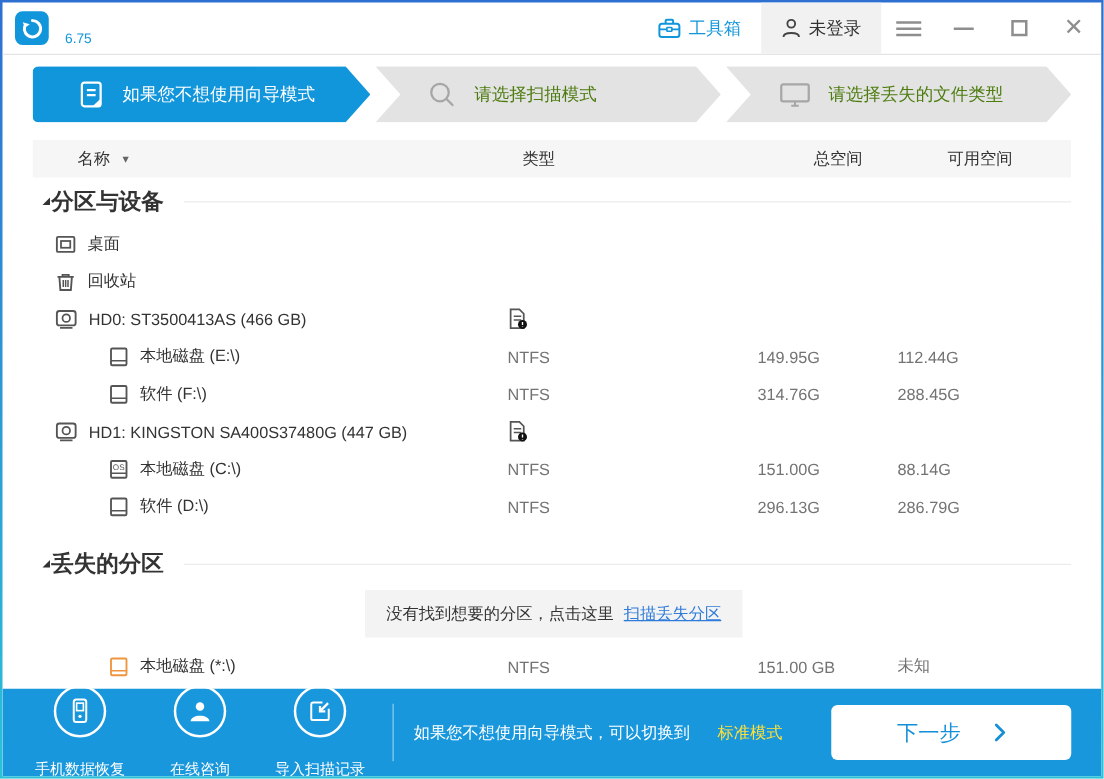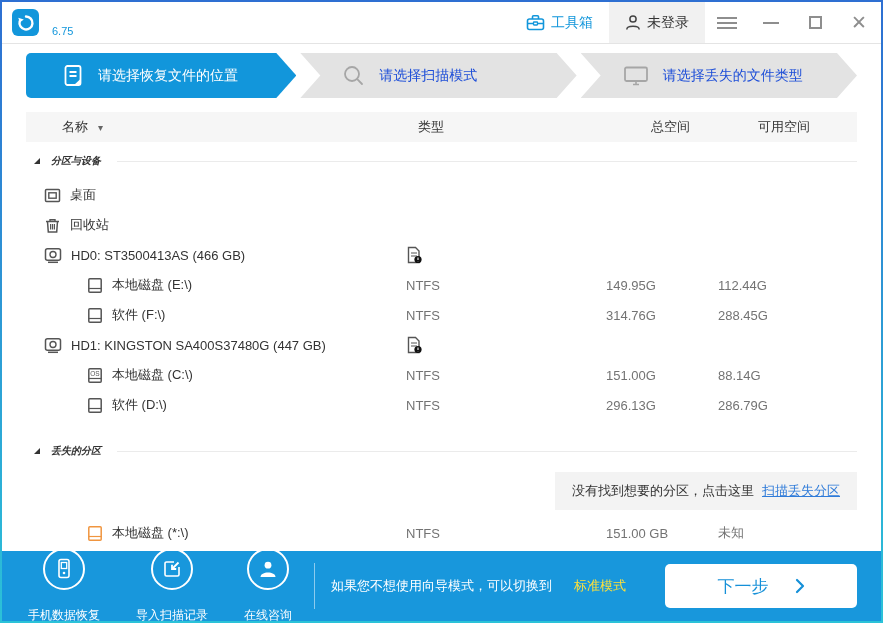--- a/index.html
+++ b/index.html
@@ -18,47 +18,47 @@
   .login-btn { display:flex; align-items:center; gap:6px; color:#333; font-size:14px; padding:0 16px; height:100%; background:#f1f1f1; cursor:pointer; }
   .winctl { display:flex; align-items:center; height:100%; }
   .winctl .ctl { width:44px; height:100%; display:flex; align-items:center; justify-content:center; cursor:pointer; }
   .menu-lines span { display:block; width:20px; height:2px; background:#8e8e8e; margin:3px 0; }
   .min-glyph { width:16px; height:2px; background:#8e8e8e; }
   .max-glyph { width:13px; height:13px; border:2px solid #8e8e8e; }
   .close-glyph { color:#8e8e8e; font-size:19px; font-weight:bold; line-height:1; }
 
   
   .steps { display:flex; gap:4px; margin:9px 24px 0 24px; height:45px; flex:0 0 auto; }
-  .step { flex:1; display:flex; align-items:center; gap:14px; padding-left:42px; background:#e3e3e3; color:#1d4ed8; font-size:14px;
+  .step { flex:1; display:flex; align-items:center; gap:14px; padding-left:42px; background:#e3e3e3; color:#4d7c0f; font-size:14px;
           clip-path:polygon(0 0, calc(100% - 20px) 0, 100% 50%, calc(100% - 20px) 100%, 0 100%, 20px 50%); }
   .step.first { clip-path:polygon(0 0, calc(100% - 20px) 0, 100% 50%, calc(100% - 20px) 100%, 0 100%);
                 border-radius:5px 0 0 5px; background:#1296db; color:#fff; padding-left:36px; }
   .step .sicon { flex:0 0 auto; display:flex; }
 
   
   .content { flex:1; margin:0 24px; overflow:hidden; }
   .grid-row { display:grid; grid-template-columns:380px 200px 112px 1fr; align-items:center; }
   .thead { height:30px; background:#f6f6f6; margin-top:14px; color:#333; font-size:13px; }
   .thead .h-name { padding-left:36px; display:flex; align-items:center; gap:10px; }
   .thead .h-type { padding-left:12px; }
   .thead .h-total { padding-left:45px; }
   .thead .h-free { padding-left:40px; }
   .sort-caret { color:#666; font-size:10px; }
 
   .section-hd { display:flex; align-items:center; height:38px; }
   .section-hd .tri { margin-left:7px; display:flex; }
-  .section-hd .slabel { margin-left:10px; font-size:10px; font-weight:bold; color:#333;font-style:italic; }
+  .section-hd .slabel { font-size:18px; font-weight:bold; color:#333; }
   .section-hd .sline { flex:1; height:1px; background:#ebebeb; margin-left:16px; }
 
   .drow { height:30px; font-size:13px; color:#333; cursor:default; }
   .drow .cell-name { display:flex; align-items:center; gap:9px; padding-left:18px; font-size:13px; }
   .drow.child .cell-name { padding-left:61px; }
   .drow .cell-type, .drow .cell-total, .drow .cell-free { color:#737373; }
 
-  .notice-wrap { height:42px; display:flex; align-items:center;justify-content:flex-end; }
+  .notice-wrap { height:42px; display:flex; align-items:center; }
   .notice-box { margin-left:266px; width:302px; height:38px; background:#f3f3f3; display:flex; align-items:center; justify-content:center; gap:8px; font-size:13px; color:#333; }
   .notice-link { color:#2f7bd9; text-decoration:underline; cursor:pointer; }
 
   
   .footer { flex:0 0 auto; height:70px; background:#1897dc; display:flex; align-items:center; padding:0 24px 0 26px; }
   .actions { display:flex; gap:36px; align-items:flex-start; }
   .action { display:flex; flex-direction:column; align-items:center; gap:17px; cursor:pointer; }
   .action .circ { width:42px; height:42px; border:2px solid #fff; border-radius:50%; display:flex; align-items:center; justify-content:center; }
   .action .alabel { color:#fff; font-size:12px; white-space:nowrap; }
   .vdivider { width:1px; height:46px; background:rgba(255,255,255,.5); margin:0 16px 0 22px; }
@@ -127,21 +127,21 @@
 
     <div class="steps">
       <div class="step first">
         <span class="sicon">
           <svg width="22" height="24" viewBox="0 0 22 24">
             <rect x="3.5" y="2" width="15" height="19" rx="2" fill="none" stroke="#fff" stroke-width="1.8"></rect>
             <path d="M7.5 8 h7 M7.5 12 h7" stroke="#fff" stroke-width="1.8"></path>
             <path d="M12 21 L18.5 15 V21 Z" fill="#fff"></path>
           </svg>
         </span>
-        <span>请选择恢复文件的位置</span>
+        <span>如果您不想使用向导模式</span>
       </div>
       <div class="step">
         <span class="sicon">
           <svg width="23" height="23" viewBox="0 0 23 23">
             <circle cx="10" cy="10" r="7" fill="none" stroke="#a6a6a6" stroke-width="1.8"></circle>
             <path d="M15.2 15.2 L20 20" stroke="#a6a6a6" stroke-width="1.8" stroke-linecap="round"></path>
           </svg>
         </span>
         <span>请选择扫描模式</span>
       </div>
@@ -362,36 +362,36 @@
             <svg width="20" height="22" viewBox="0 0 20 22">
               <rect x="5" y="1.5" width="10" height="18" rx="2" fill="none" stroke="#fff" stroke-width="1.6"></rect>
               <rect x="7.3" y="4.5" width="5.4" height="6" fill="none" stroke="#fff" stroke-width="1.3"></rect>
               <circle cx="10" cy="15" r="1.3" fill="#fff"></circle>
             </svg>
           </span>
           <span class="alabel">手机数据恢复</span>
         </div>
         <div class="action">
           <span class="circ">
+            <svg width="22" height="22" viewBox="0 0 22 22">
+              <circle cx="11" cy="7.2" r="3.4" fill="#fff"></circle>
+              <path d="M3.5 19 c0-6 15-6 15 0 Z" fill="#fff"></path>
+            </svg>
+          </span>
+          <span class="alabel">在线咨询</span>
+        </div>
+        <div class="action">
+          <span class="circ">
             <svg width="20" height="20" viewBox="0 0 20 20">
               <path d="M12 3 H4.5 a1.5 1.5 0 0 0 -1.5 1.5 V15.5 a1.5 1.5 0 0 0 1.5 1.5 H15.5 a1.5 1.5 0 0 0 1.5 -1.5 V8" fill="none" stroke="#fff" stroke-width="1.6"></path>
               <path d="M16.5 3.5 L10.5 9.5" stroke="#fff" stroke-width="1.8"></path>
               <path d="M10 5.8 V10 h4.2" fill="none" stroke="#fff" stroke-width="1.8"></path>
             </svg>
           </span>
           <span class="alabel">导入扫描记录</span>
-        </div>
-        <div class="action">
-          <span class="circ">
-            <svg width="22" height="22" viewBox="0 0 22 22">
-              <circle cx="11" cy="7.2" r="3.4" fill="#fff"></circle>
-              <path d="M3.5 19 c0-6 15-6 15 0 Z" fill="#fff"></path>
-            </svg>
-          </span>
-          <span class="alabel">在线咨询</span>
         </div>
       </div>
       <div class="vdivider"></div>
       <div class="hint">
         <span>如果您不想使用向导模式，可以切换到</span>
         <span class="hint-link">标准模式</span>
       </div>
       <button class="next-btn">
         <span>下一步</span>
         <span style="display:flex">

